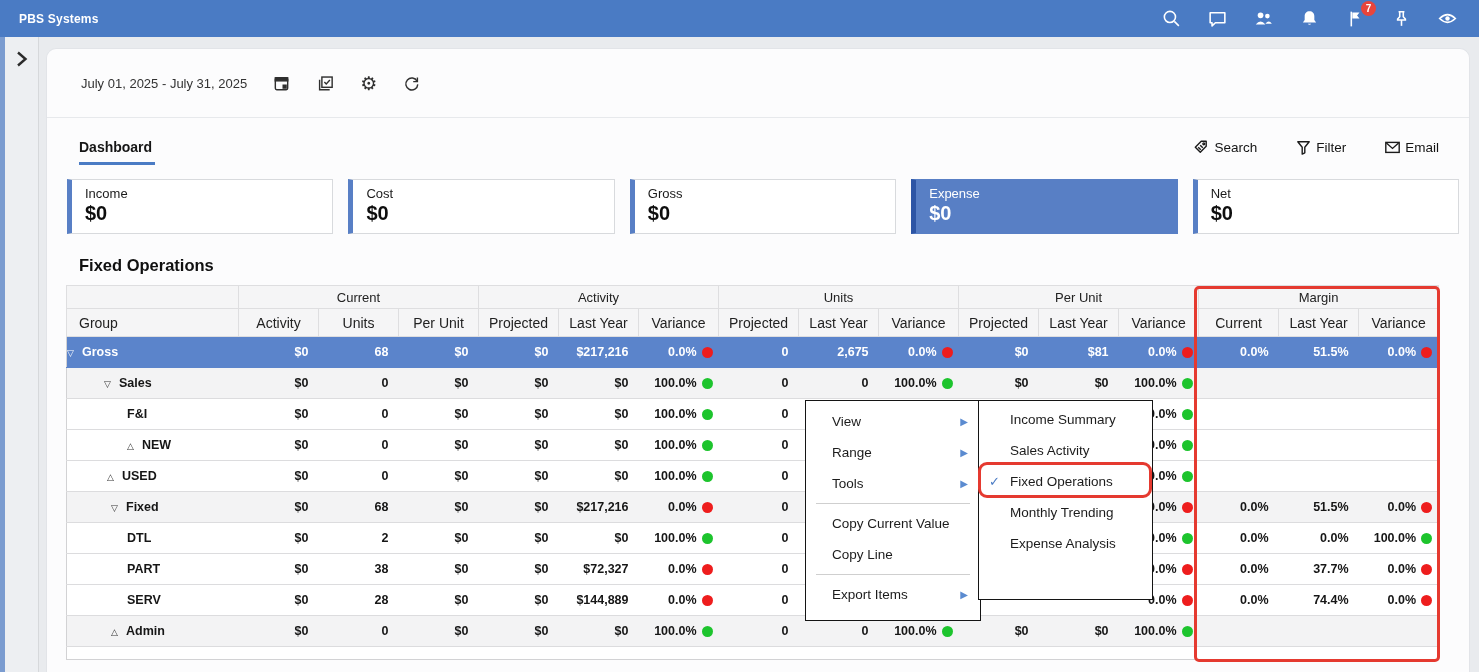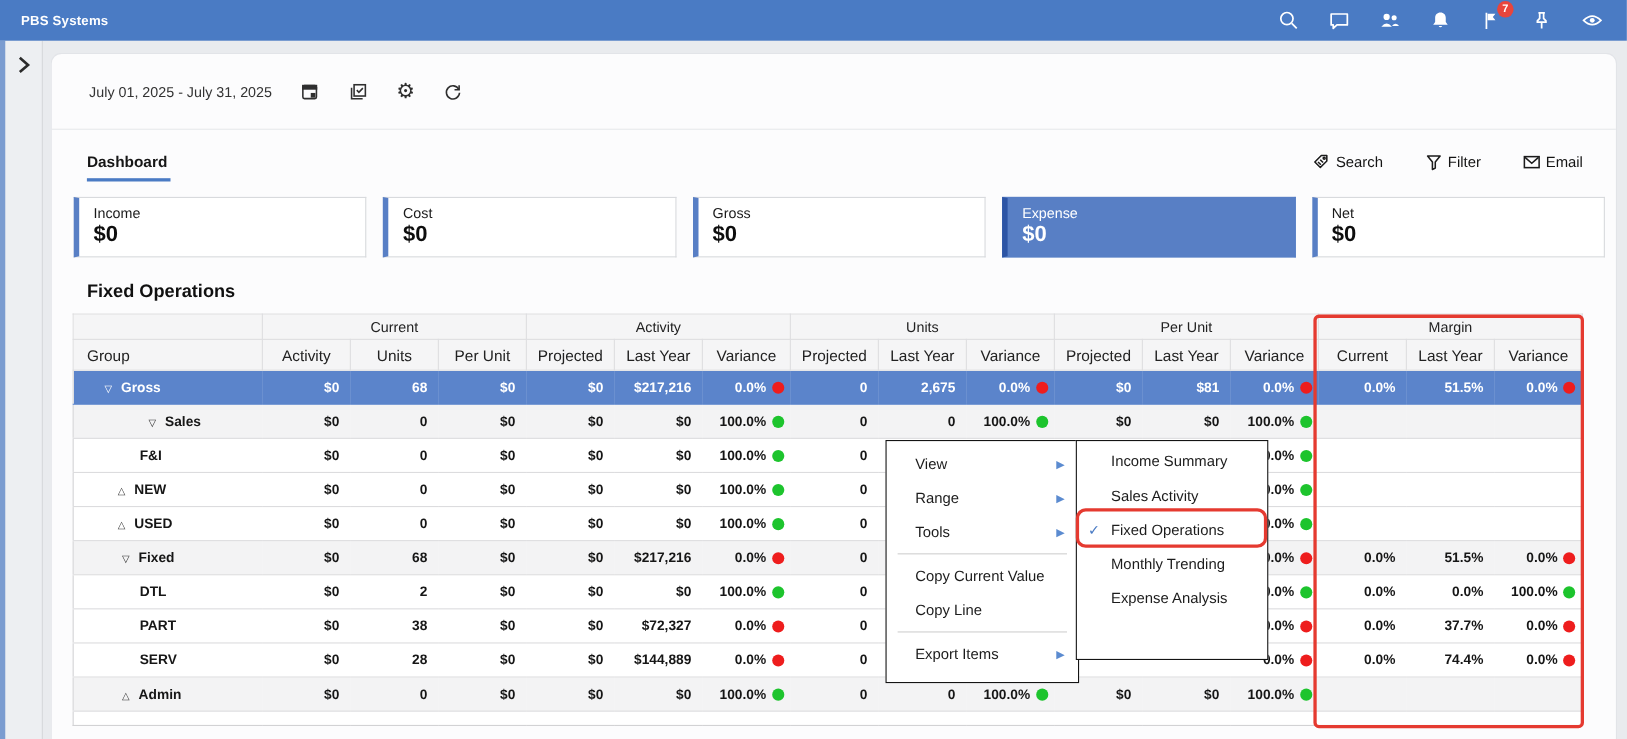--- a/index.html
+++ b/index.html
@@ -270,39 +270,39 @@
             <th>Projected</th>
             <th>Last Year</th>
             <th>Variance</th>
             <th>Current</th>
             <th>Last Year</th>
             <th>Variance</th>
           </tr>
         </thead>
         <tbody>
           <tr class="sel">
-            <td class="name-cell" style="padding-left: 28px;"><span class="arrow">▽</span><span>Gross</span></td>
+            <td class="name-cell" style=""><span class="arrow">▽</span><span>Gross</span></td>
             <td>$0</td>
             <td>68</td>
             <td>$0</td>
             <td>$0</td>
             <td>$217,216</td>
             <td style="padding-right: 6px;"><span>0.0%</span><span class="dot red"></span></td>
             <td>0</td>
             <td>2,675</td>
             <td style="padding-right: 6px;"><span>0.0%</span><span class="dot red"></span></td>
             <td>$0</td>
             <td>$81</td>
             <td style="padding-right: 6px;"><span>0.0%</span><span class="dot red"></span></td>
             <td>0.0%</td>
             <td>51.5%</td>
             <td style="padding-right: 6px;"><span>0.0%</span><span class="dot red"></span></td>
           </tr>
           <tr class="grp">
-            <td class="name-cell" style="padding-left: 68px;"><span class="arrow">▽</span><span>Sales</span></td>
+            <td class="name-cell" style="padding-left: 37px;"><span class="arrow">▽</span><span>Sales</span></td>
             <td>$0</td>
             <td>0</td>
             <td>$0</td>
             <td>$0</td>
             <td>$0</td>
             <td style="padding-right: 6px;"><span>100.0%</span><span class="dot green"></span></td>
             <td>0</td>
             <td>0</td>
             <td style="padding-right: 6px;"><span>100.0%</span><span class="dot green"></span></td>
             <td>$0</td>
@@ -324,21 +324,21 @@
             <td></td>
             <td></td>
             <td></td>
             <td></td>
             <td style="padding-right: 6px;"><span>100.0%</span><span class="dot green"></span></td>
             <td></td>
             <td></td>
             <td></td>
           </tr>
           <tr class="leaf">
-            <td class="name-cell" style="padding-left: 40px;"><span class="arrow">△</span><span>NEW</span></td>
+            <td class="name-cell" style="padding-left: 60px;"><span class="arrow">△</span><span>NEW</span></td>
             <td>$0</td>
             <td>0</td>
             <td>$0</td>
             <td>$0</td>
             <td>$0</td>
             <td style="padding-right: 6px;"><span>100.0%</span><span class="dot green"></span></td>
             <td>0</td>
             <td></td>
             <td></td>
             <td></td>

